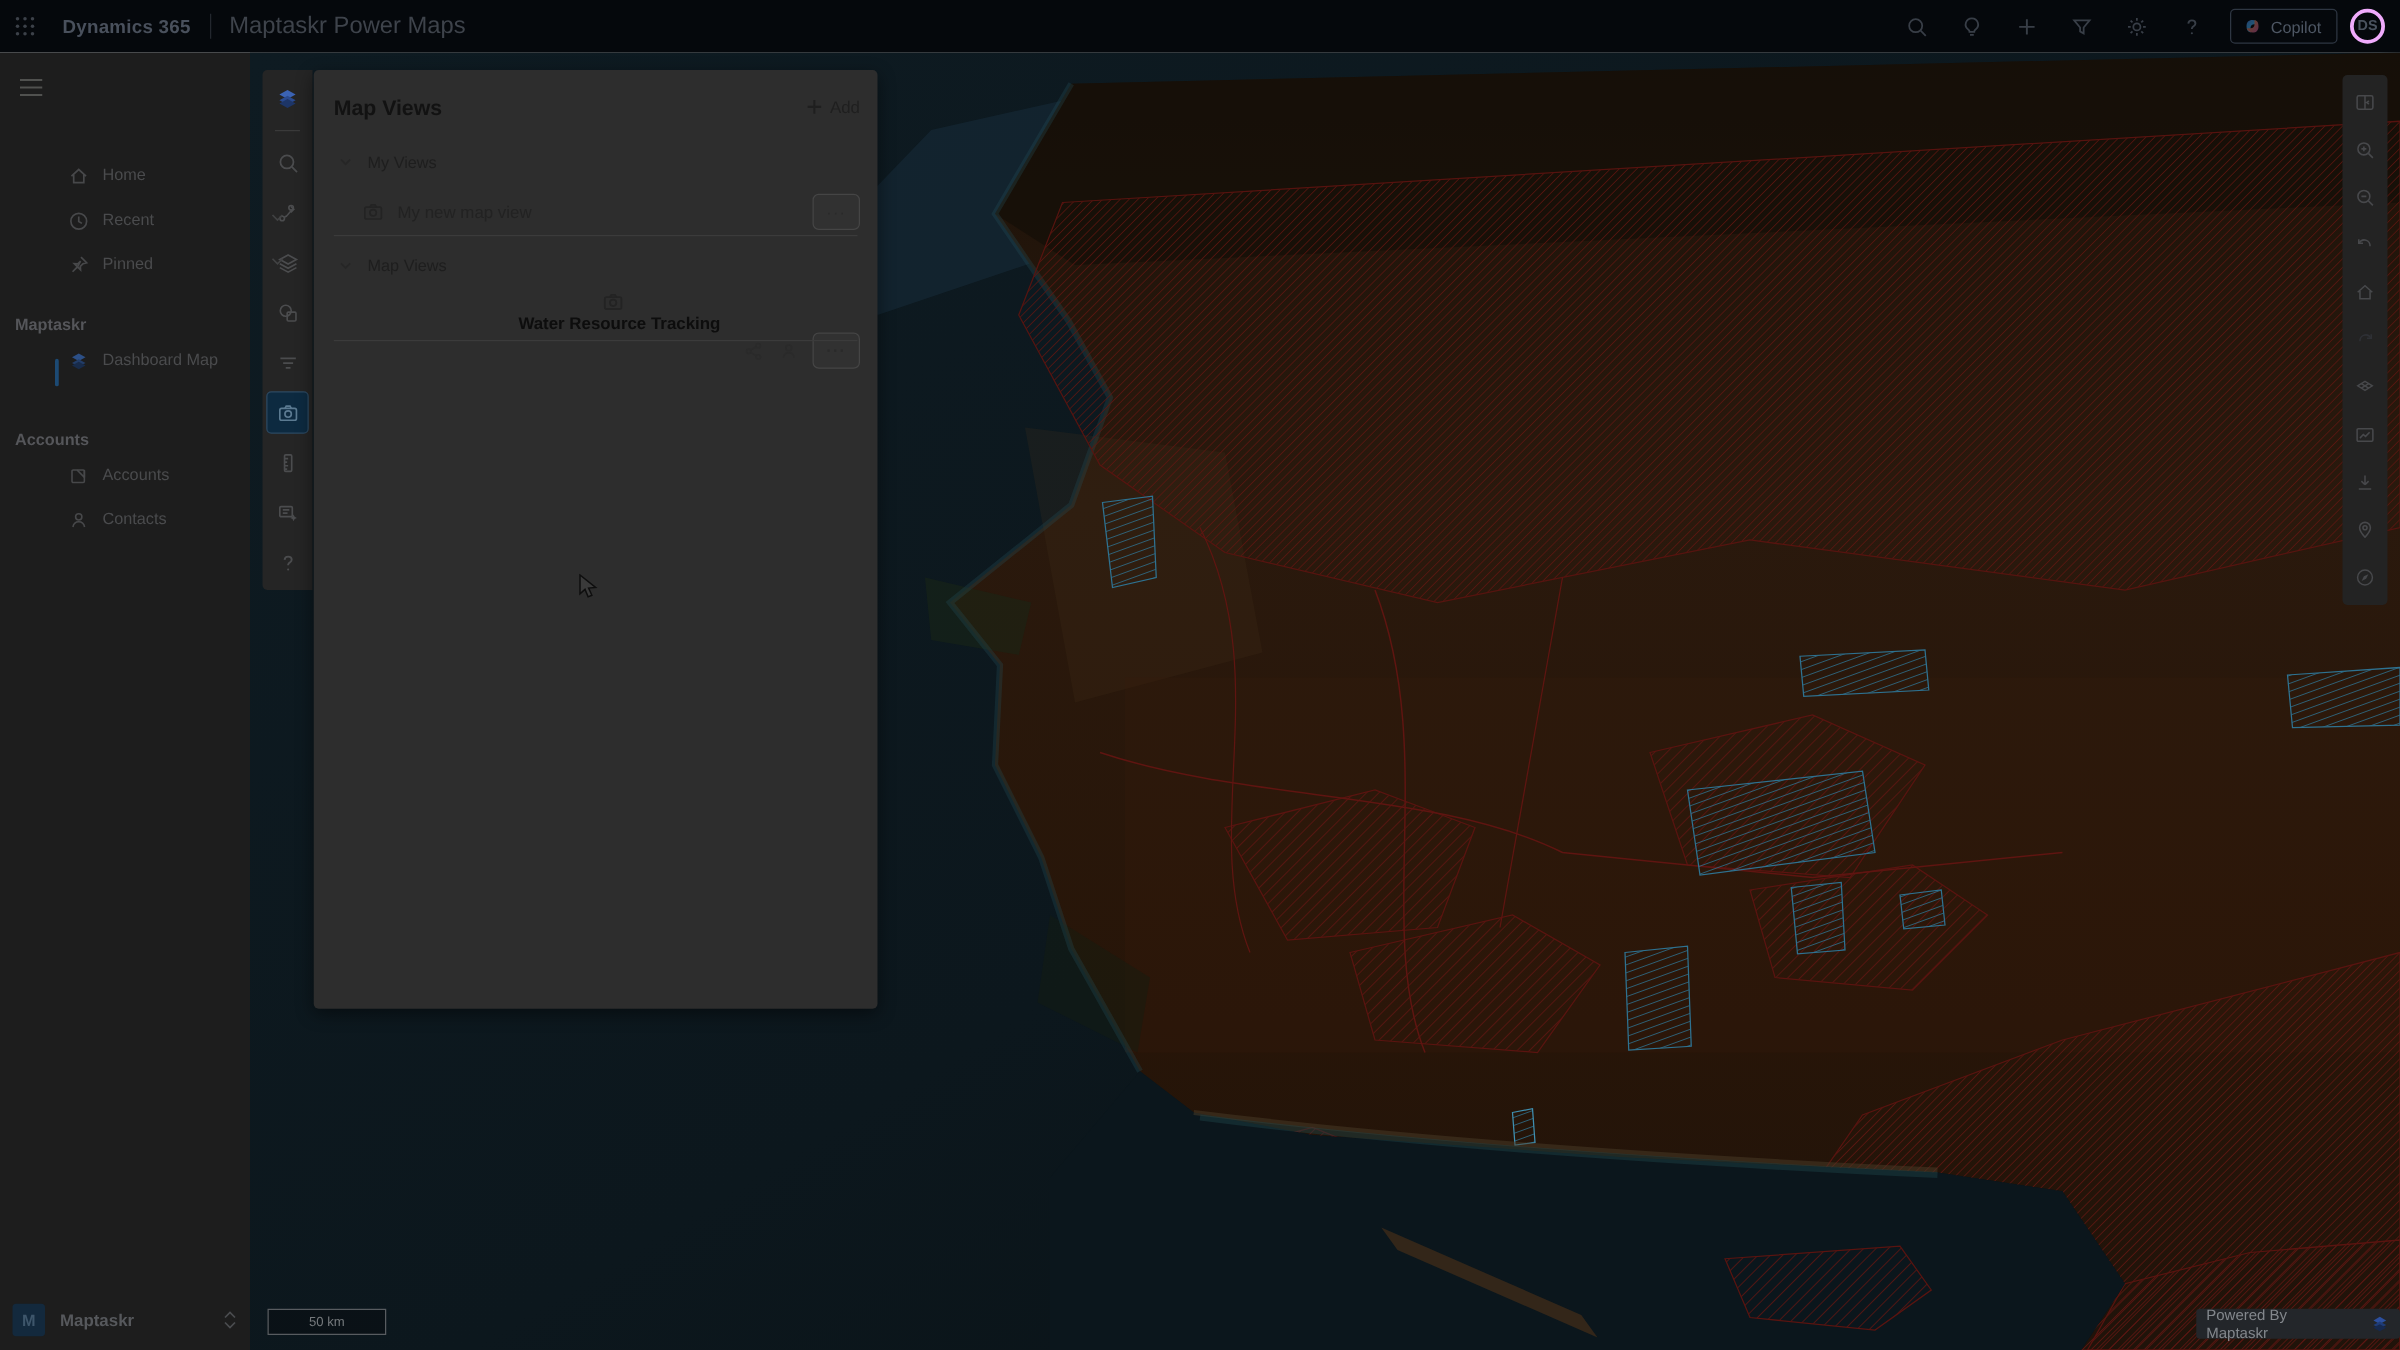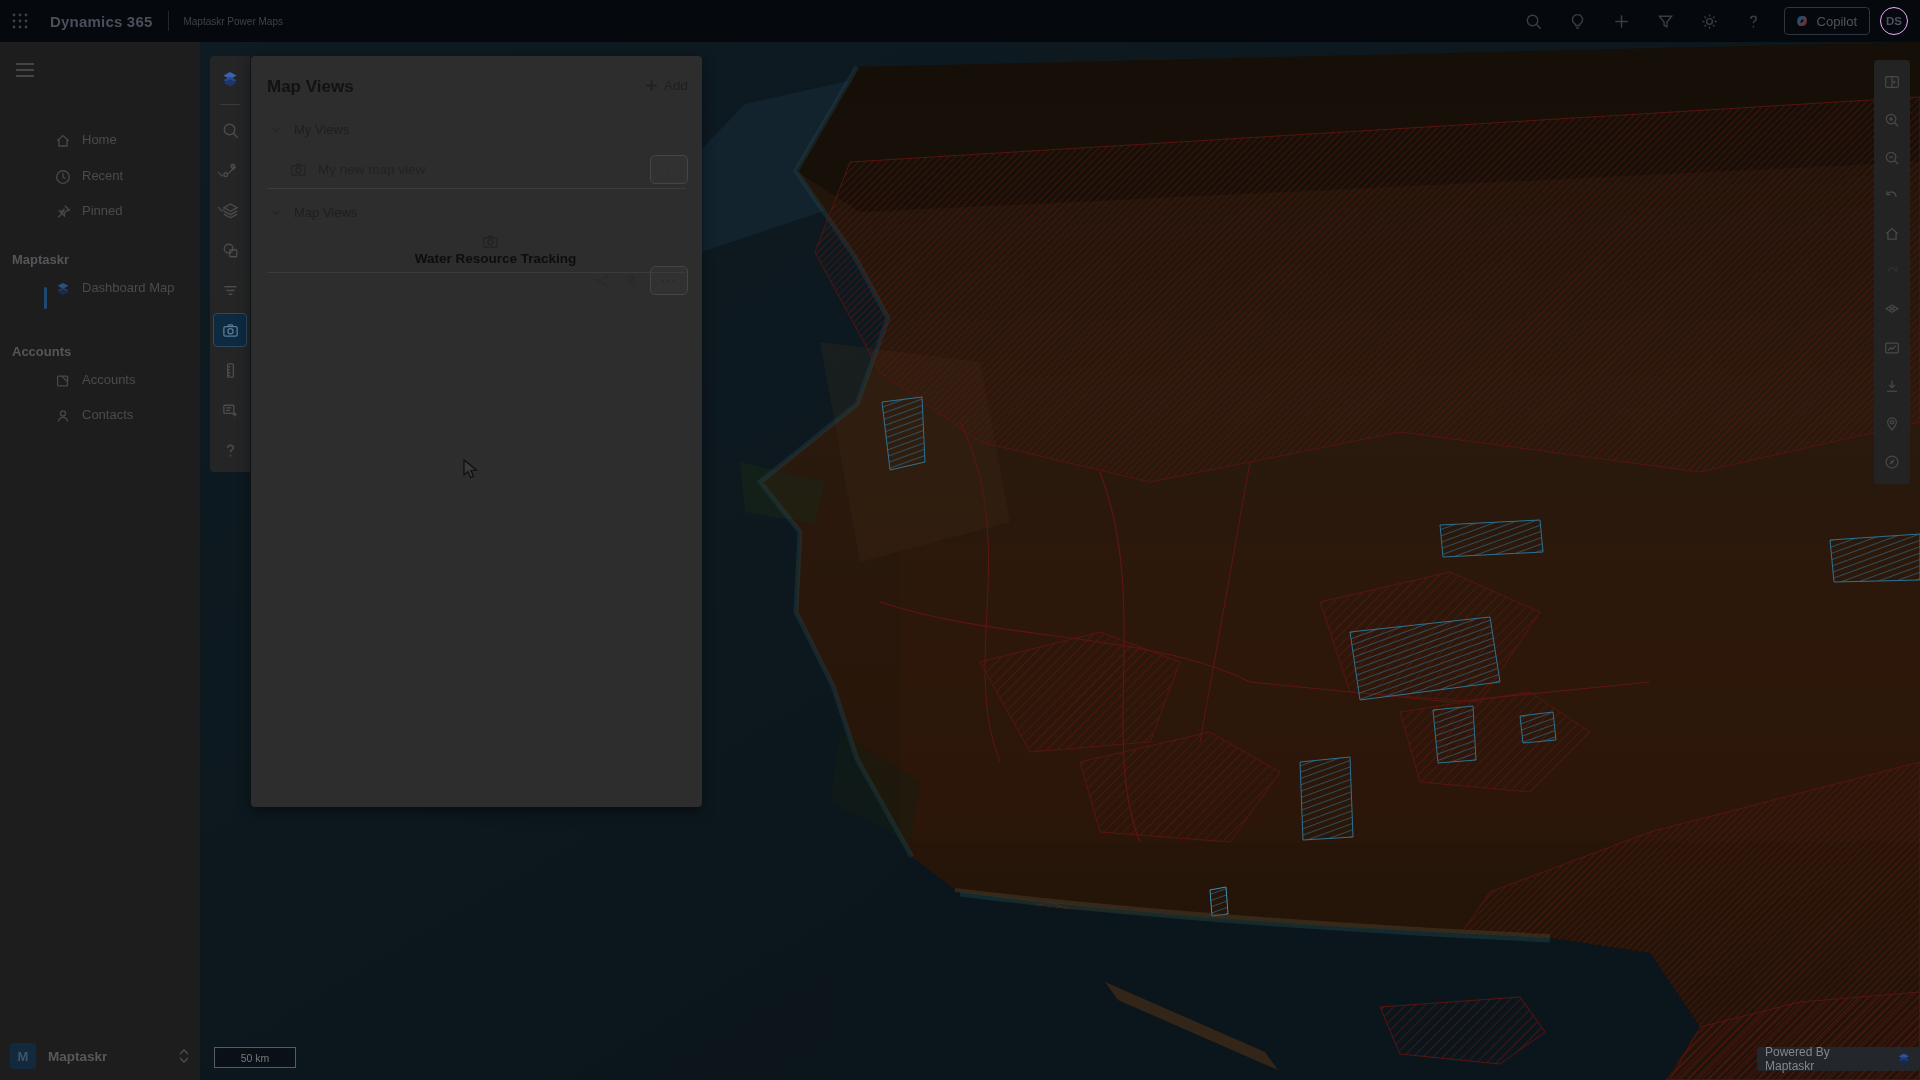--- a/index.html
+++ b/index.html
@@ -4,25 +4,25 @@
 <style>
   * { margin:0; padding:0; box-sizing:border-box; }
   html,body { width:1920px; height:1080px; overflow:hidden; background:#000; font-family:"Liberation Sans", sans-serif; }
   .stage { position:relative; width:1920px; height:1080px; background:#ffffff; }
 
   
   .topbar { position:absolute; left:0; top:0; width:1920px; height:42px; background:#05080c; display:flex; align-items:center; z-index:50; }
   .waffle { width:40px; height:42px; display:flex; align-items:center; justify-content:center; color:#3c4149; }
   .brand { font-size:15px; font-weight:bold; color:#49505c; letter-spacing:.2px; margin-left:10px; white-space:nowrap; }
   .tb-divider { width:1px; height:20px; background:#23272e; margin:0 14px 0 16px; }
-  .app-title { font-size:10px; color:#3e434b; white-space:nowrap; }
+  .app-title { font-size:19px; color:#3e434b; white-space:nowrap; }
   .tb-right { margin-left:auto; display:flex; align-items:center; height:52px; padding-right:8px; }
   .tb-icon { width:44px; height:42px; display:flex; align-items:center; justify-content:center; color:#383e47; cursor:pointer; }
   .copilot-btn { display:flex; align-items:center; gap:7px; height:28px; padding:0 12px 0 9px; border:1px solid #2e3642; border-radius:4px; margin:0 10px 0 8px; color:#4d5663; font-size:13px; }
-  .avatar { width:28px; height:28px; border-radius:50%; border:1px solid #f0abfc; color:#4a525e; font-size:11.5px; font-weight:bold; display:flex; align-items:center; justify-content:center; margin-right:4px; }
+  .avatar { width:28px; height:28px; border-radius:50%; border:3px solid #f0abfc; color:#4a525e; font-size:11.5px; font-weight:bold; display:flex; align-items:center; justify-content:center; margin-right:4px; }
 
   
   .sidebar { position:absolute; left:0; top:42px; width:200px; height:1038px; background:#1d1d1d; z-index:40; }
   .hamburger { position:absolute; left:10px; top:14px; width:30px; height:28px; display:flex; align-items:center; justify-content:center; color:#50514f; }
   .nav-row { position:absolute; left:0; width:200px; height:36px; display:flex; padding-left:14px; color:#4a4b4d; font-size:13px; cursor:pointer;margin-left:40px; }
   .nav-row .ic { width:18px; height:18px; margin-right:10px; color:#47484a; flex:none; }
   .nav-row .chev { position:absolute; right:12px; color:#414243; }
   .nav-header { position:absolute; left:0; width:200px; height:30px; display:flex; align-items:center; padding-left:12px; color:#55565a; font-size:13px; font-weight:bold; }
   .sel-bar { position:absolute; left:4px; top:7px; width:3px; height:22px; background:#1c4a74; border-radius:2px; }
   .env { position:absolute; left:0; bottom:0; width:200px; height:48px; display:flex; align-items:center; padding:0 10px; background:#1d1d1d; }
@@ -52,21 +52,21 @@
   .ra-ic { width:18px; height:18px; color:#2a2a2a; cursor:pointer; }
   .more-btn { width:38px; height:29px; border:1px solid #454545; background:#313131; border-radius:5px; color:#2a2a2a; font-size:13px; letter-spacing:1px; display:flex; align-items:center; justify-content:center; cursor:pointer; }
   .p-divider { position:absolute; left:16px; width:419px; height:1px; background:#3b3b3b; }
 
   
   .rtoolbar { position:absolute; left:1874px; top:60px; width:36px; background:#232323; border-radius:4px; display:flex; flex-direction:column; align-items:center; padding:3px 0; z-index:20; }
   .rt-item { width:32px; height:38px; display:flex; align-items:center; justify-content:center; color:#47484b; cursor:pointer; }
   .rt-item.disabled { color:#2e3035; cursor:default; }
 
   
-  .scalebar { position:absolute; left:214px; top:1047px; width:82px; height:21px; border:1px solid #585c60; color:#75797c; font-size:10.5px; display:flex; align-items:center; justify-content:center; z-index:20; background:rgba(8,10,12,.4); }
+  .scalebar { position:absolute; left:214px; top:1047px; width:95px; height:21px; border:1px solid #585c60; color:#75797c; font-size:10.5px; display:flex; align-items:center; justify-content:center; z-index:20; background:rgba(8,10,12,.4); }
   .attribution { position:absolute; left:321px; top:1047px; height:21px; padding:0 10px; background:rgba(10,12,14,.88); border-radius:2px; display:flex; align-items:center; font-size:11px; color:#7c8084; z-index:20; white-space:nowrap; }
   .attribution b { color:#8f9296; margin-right:5px; }
   .powered { position:absolute; left:1757px; top:1047px; height:24px; padding:0 8px; background:#23262a; border-radius:3px; display:flex; align-items:center; gap:16px; font-size:12px; color:#83878c; z-index:20; }
 
   .cursor { position:absolute; left:463px; top:459px; z-index:99; }
   svg { display:block; }
 </style>
 </head>
 <body>
 

